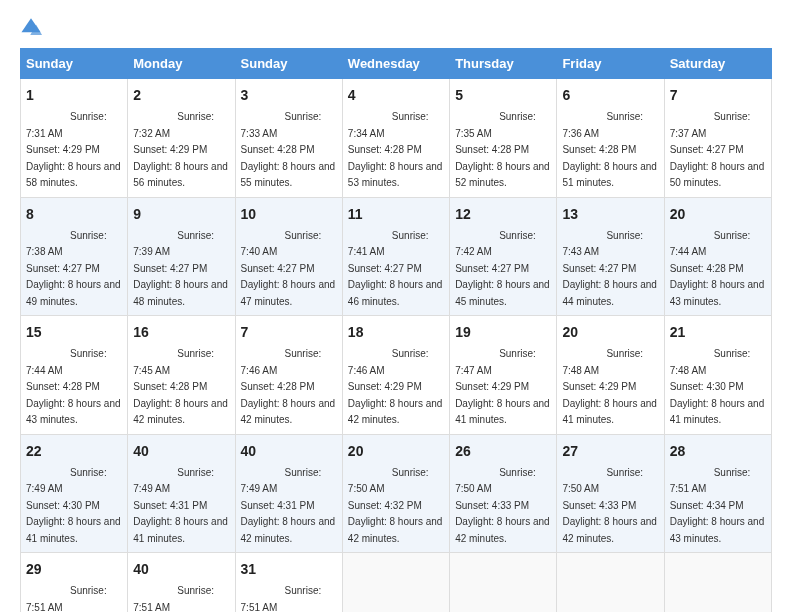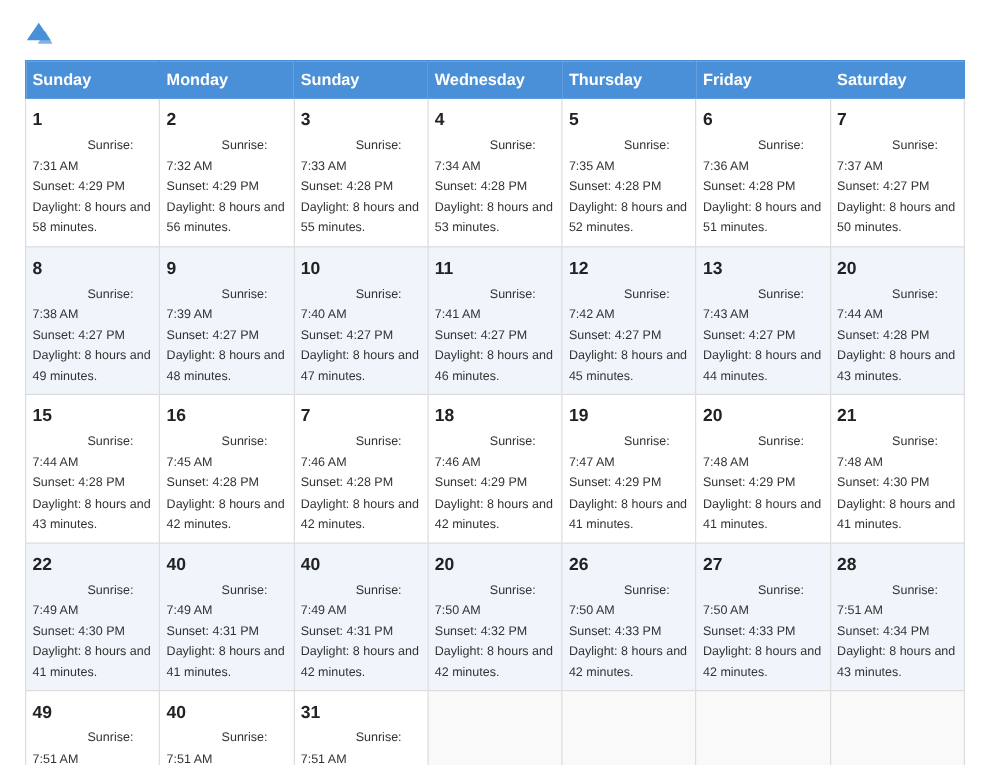--- a/index.html
+++ b/index.html
@@ -181,21 +181,21 @@
         <td><span class="day-num">20</span>
 <span class="day-info">Sunrise: 7:50 AM<br>Sunset: 4:32 PM<br>Daylight: 8 hours and 42 minutes.</span></td>
         <td><span class="day-num">26</span>
 <span class="day-info">Sunrise: 7:50 AM<br>Sunset: 4:33 PM<br>Daylight: 8 hours and 42 minutes.</span></td>
         <td><span class="day-num">27</span>
 <span class="day-info">Sunrise: 7:50 AM<br>Sunset: 4:33 PM<br>Daylight: 8 hours and 42 minutes.</span></td>
         <td><span class="day-num">28</span>
 <span class="day-info">Sunrise: 7:51 AM<br>Sunset: 4:34 PM<br>Daylight: 8 hours and 43 minutes.</span></td>
       </tr>
       <tr>
-        <td><span class="day-num">49</span>
+        <td><span class="day-num">29</span>
 <span class="day-info">Sunrise: 7:51 AM<br>Sunset: 4:35 PM<br>Daylight: 8 hours and 44 minutes.</span></td>
         <td><span class="day-num">40</span>
 <span class="day-info">Sunrise: 7:51 AM<br>Sunset: 4:36 PM<br>Daylight: 8 hours and 44 minutes.</span></td>
         <td><span class="day-num">31</span>
 <span class="day-info">Sunrise: 7:51 AM<br>Sunset: 4:37 PM<br>Daylight: 8 hours and 45 minutes.</span></td>
         <td class="empty"></td>
         <td class="empty"></td>
         <td class="empty"></td>
         <td class="empty"></td>
       </tr>

